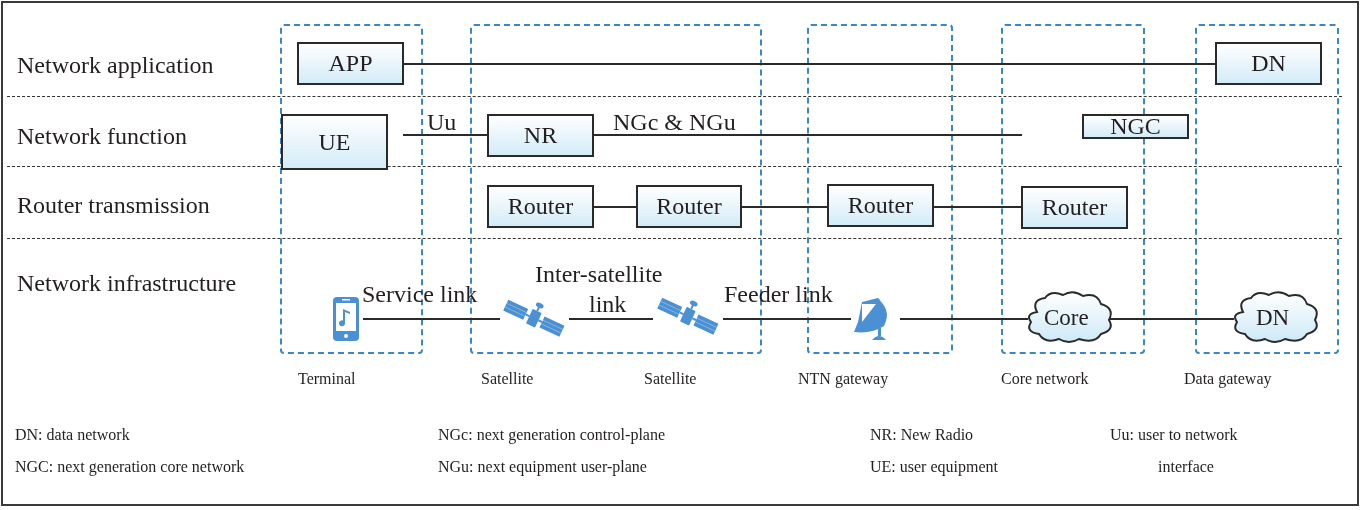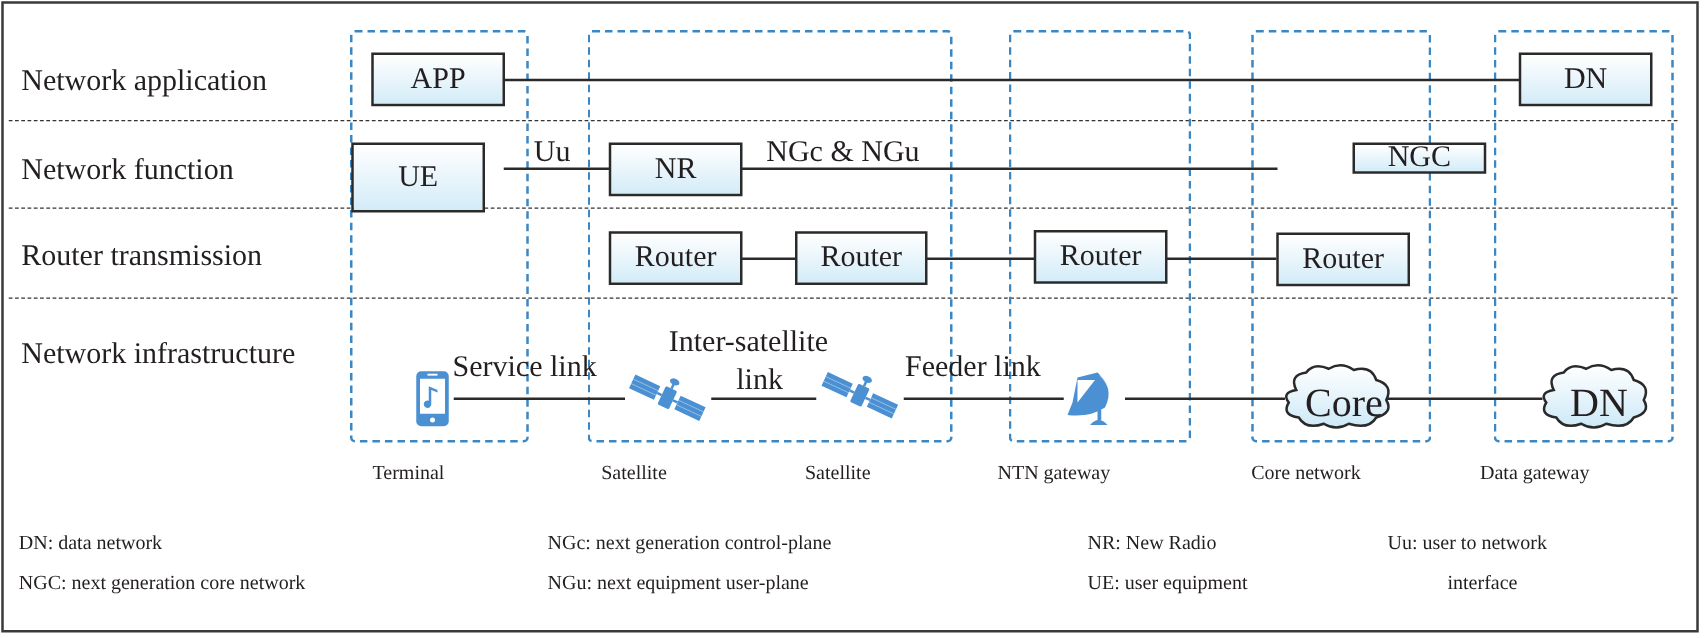--- a/index.html
+++ b/index.html
@@ -12,21 +12,21 @@
           border-top: 1.5px dashed #333; }
   .col { position: absolute; border: 2px dashed #3b87c4; border-radius: 4px; box-sizing: border-box; }
   .node { position: absolute; box-sizing: border-box; border: 2px solid #2a2a2a;
           background: linear-gradient(to bottom, #ffffff 0%, #e9f5fb 50%, #d3ecf8 100%);
           font-size: 24px; display: flex; align-items: center; justify-content: center; }
   .line { position: absolute; height: 0; border-top: 2px solid #2a2a2a; }
   .lbl { position: absolute; font-size: 24px; white-space: nowrap; line-height: 1; }
   .collbl { position: absolute; font-size: 16px; white-space: nowrap; top: 370px; }
   .legend { position: absolute; font-size: 16px; white-space: nowrap; line-height: 1; }
   svg.icon { position: absolute; overflow: visible; }
-  .cloud-text { position: absolute; font-size: 32px; line-height: 1; }
+  .cloud-text { position: absolute; font-size: 23px; line-height: 1; }
 </style>
 </head>
 <body>
 
 <div class="frame"></div>
 
 <div class="layer-label" style="top:52px">Network application</div>
 <div class="layer-label" style="top:123px">Network function</div>
 <div class="layer-label" style="top:192px">Router transmission</div>
 <div class="layer-label" style="top:270px">Network infrastructure</div>

